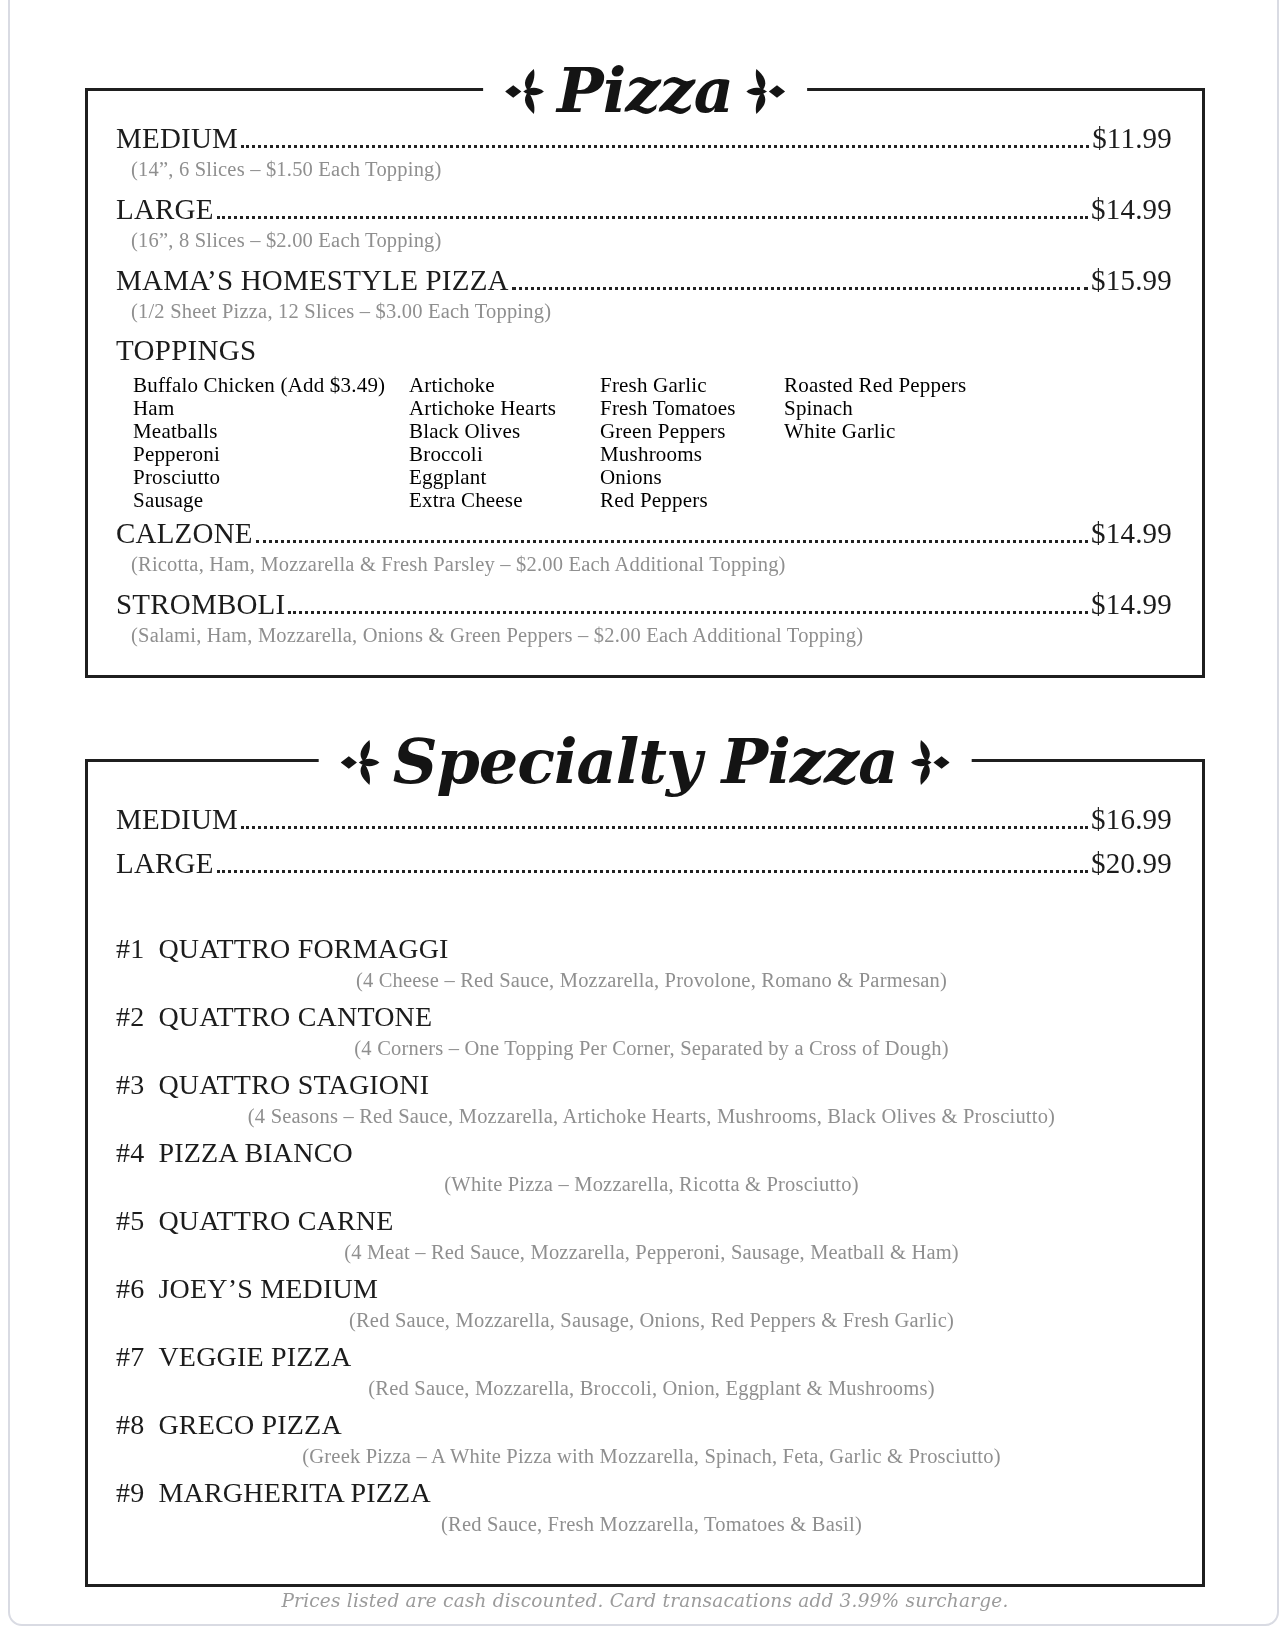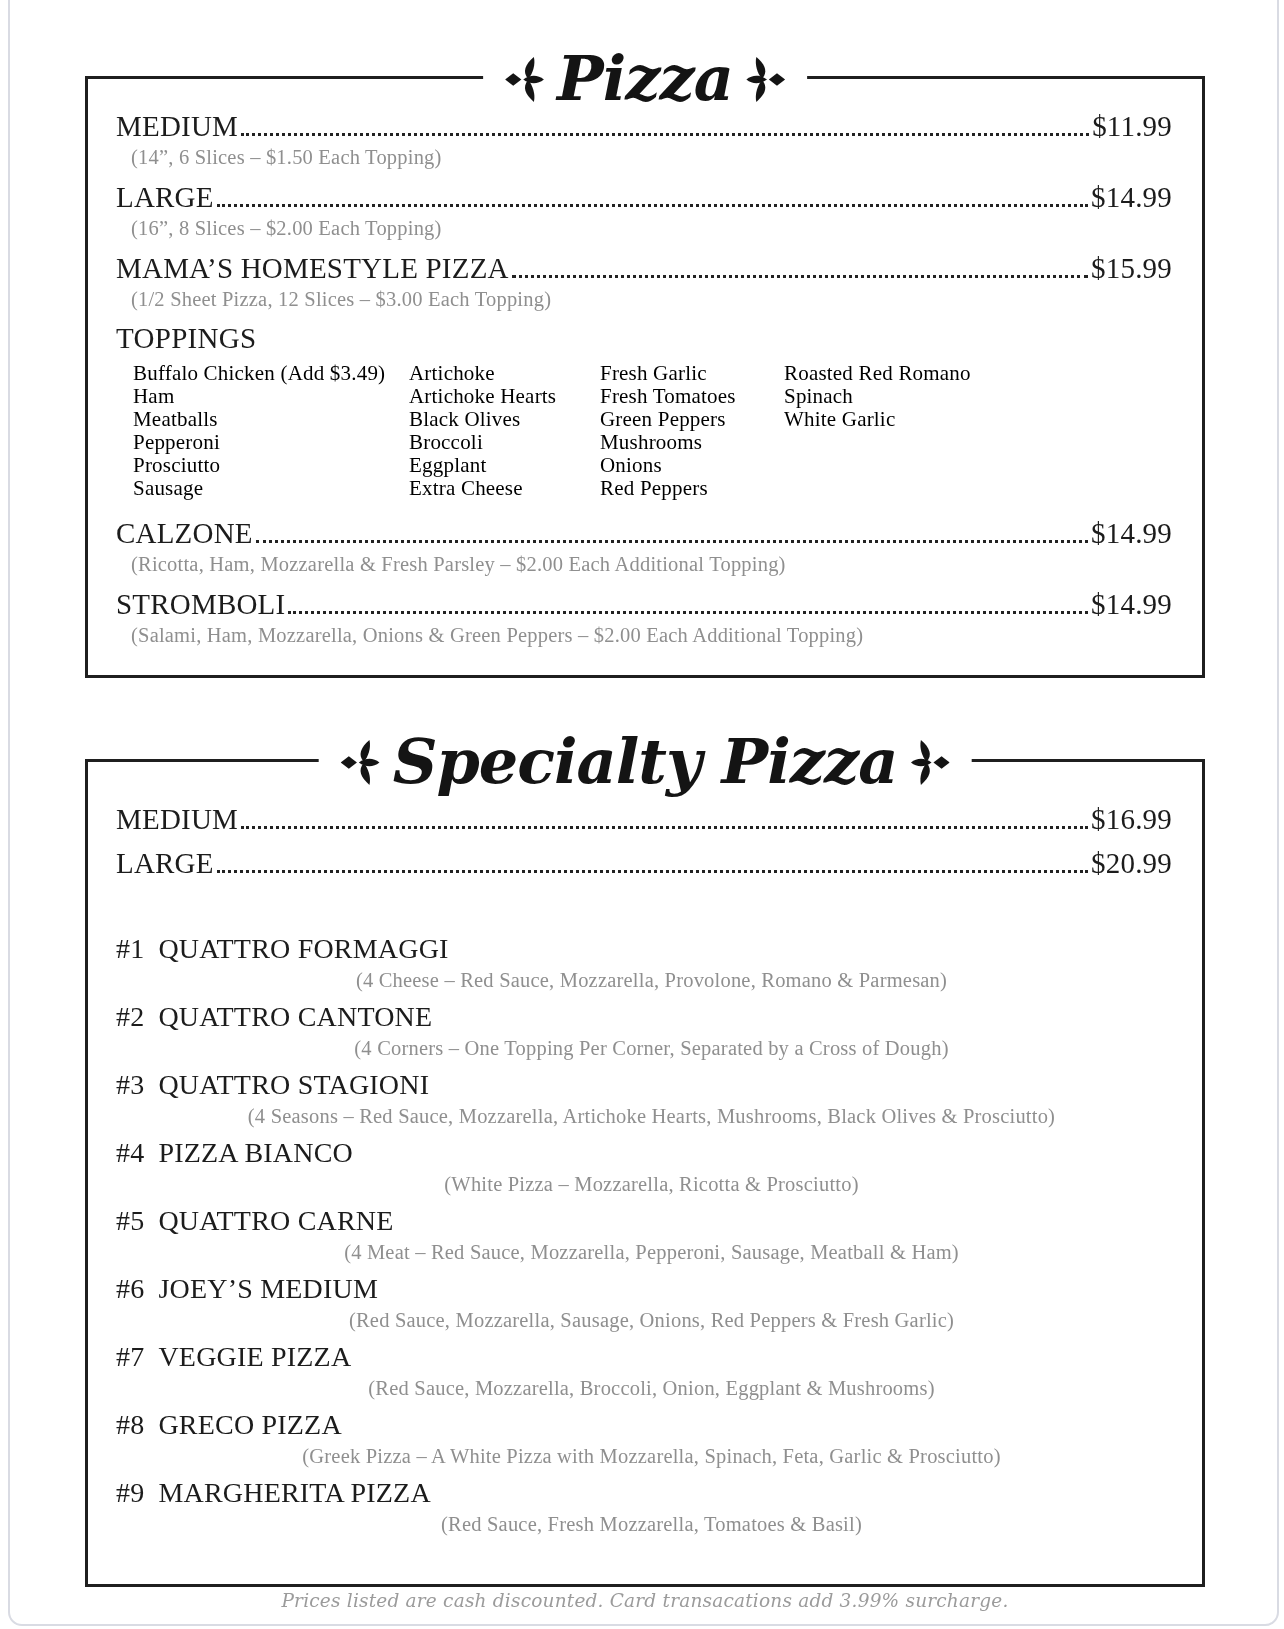--- a/index.html
+++ b/index.html
@@ -15,21 +15,21 @@
   .page-frame {
     position: absolute;
     left: 8px; right: 5px; top: -16px; bottom: 3px;
     border: 2px solid #d9dbe3;
     border-radius: 14px;
     pointer-events: none;
   }
   .content {
     position: absolute;
     left: 85px;
-    top: 0;
+    top: 12px;
     width: 1120px;
   }
   .menu-box {
     position: relative;
     border: 3px solid #1f1f1f;
     background: #ffffff;
     box-sizing: border-box;
   }
   .box-pizza { margin-top: 76px; padding: 30px 30px 17px 28px; }
   .box-specialty { margin-top: 81px; padding: 40px 30px 40px 28px; text-align: center; }
@@ -90,21 +90,21 @@
     display: grid;
     grid-template-columns: 276px 191px 184px auto;
     margin: 8px 0 0 17px;
   }
   .top-item {
     font-size: 21px;
     line-height: 23px;
     color: #000000;
     letter-spacing: 0.2px;
   }
-  .after-toppings { margin-top: 16px; }
+  .after-toppings { margin-top: 4px; }
   .size-gap { height: 42px; }
   .sp { margin-bottom: 7px; }
   .sp-line {
     display: flex;
     align-items: baseline;
     gap: 14px;
     font-size: 28px;
     line-height: 34px;
     letter-spacing: 0.2px;
   }
@@ -194,21 +194,21 @@
         </div>
         <div class="top-col">
           <div class="top-item">Fresh Garlic</div>
           <div class="top-item">Fresh Tomatoes</div>
           <div class="top-item">Green Peppers</div>
           <div class="top-item">Mushrooms</div>
           <div class="top-item">Onions</div>
           <div class="top-item">Red Peppers</div>
         </div>
         <div class="top-col">
-          <div class="top-item">Roasted Red Romano</div>
+          <div class="top-item">Roasted Red Peppers</div>
           <div class="top-item">Spinach</div>
           <div class="top-item">White Garlic</div>
         </div>
       </div>
 
       <div class="mi after-toppings">
         <div class="mi-line">
           <span class="mi-name">CALZONE</span>
           <span class="leader"></span>
           <span class="mi-price">$14.99</span>

